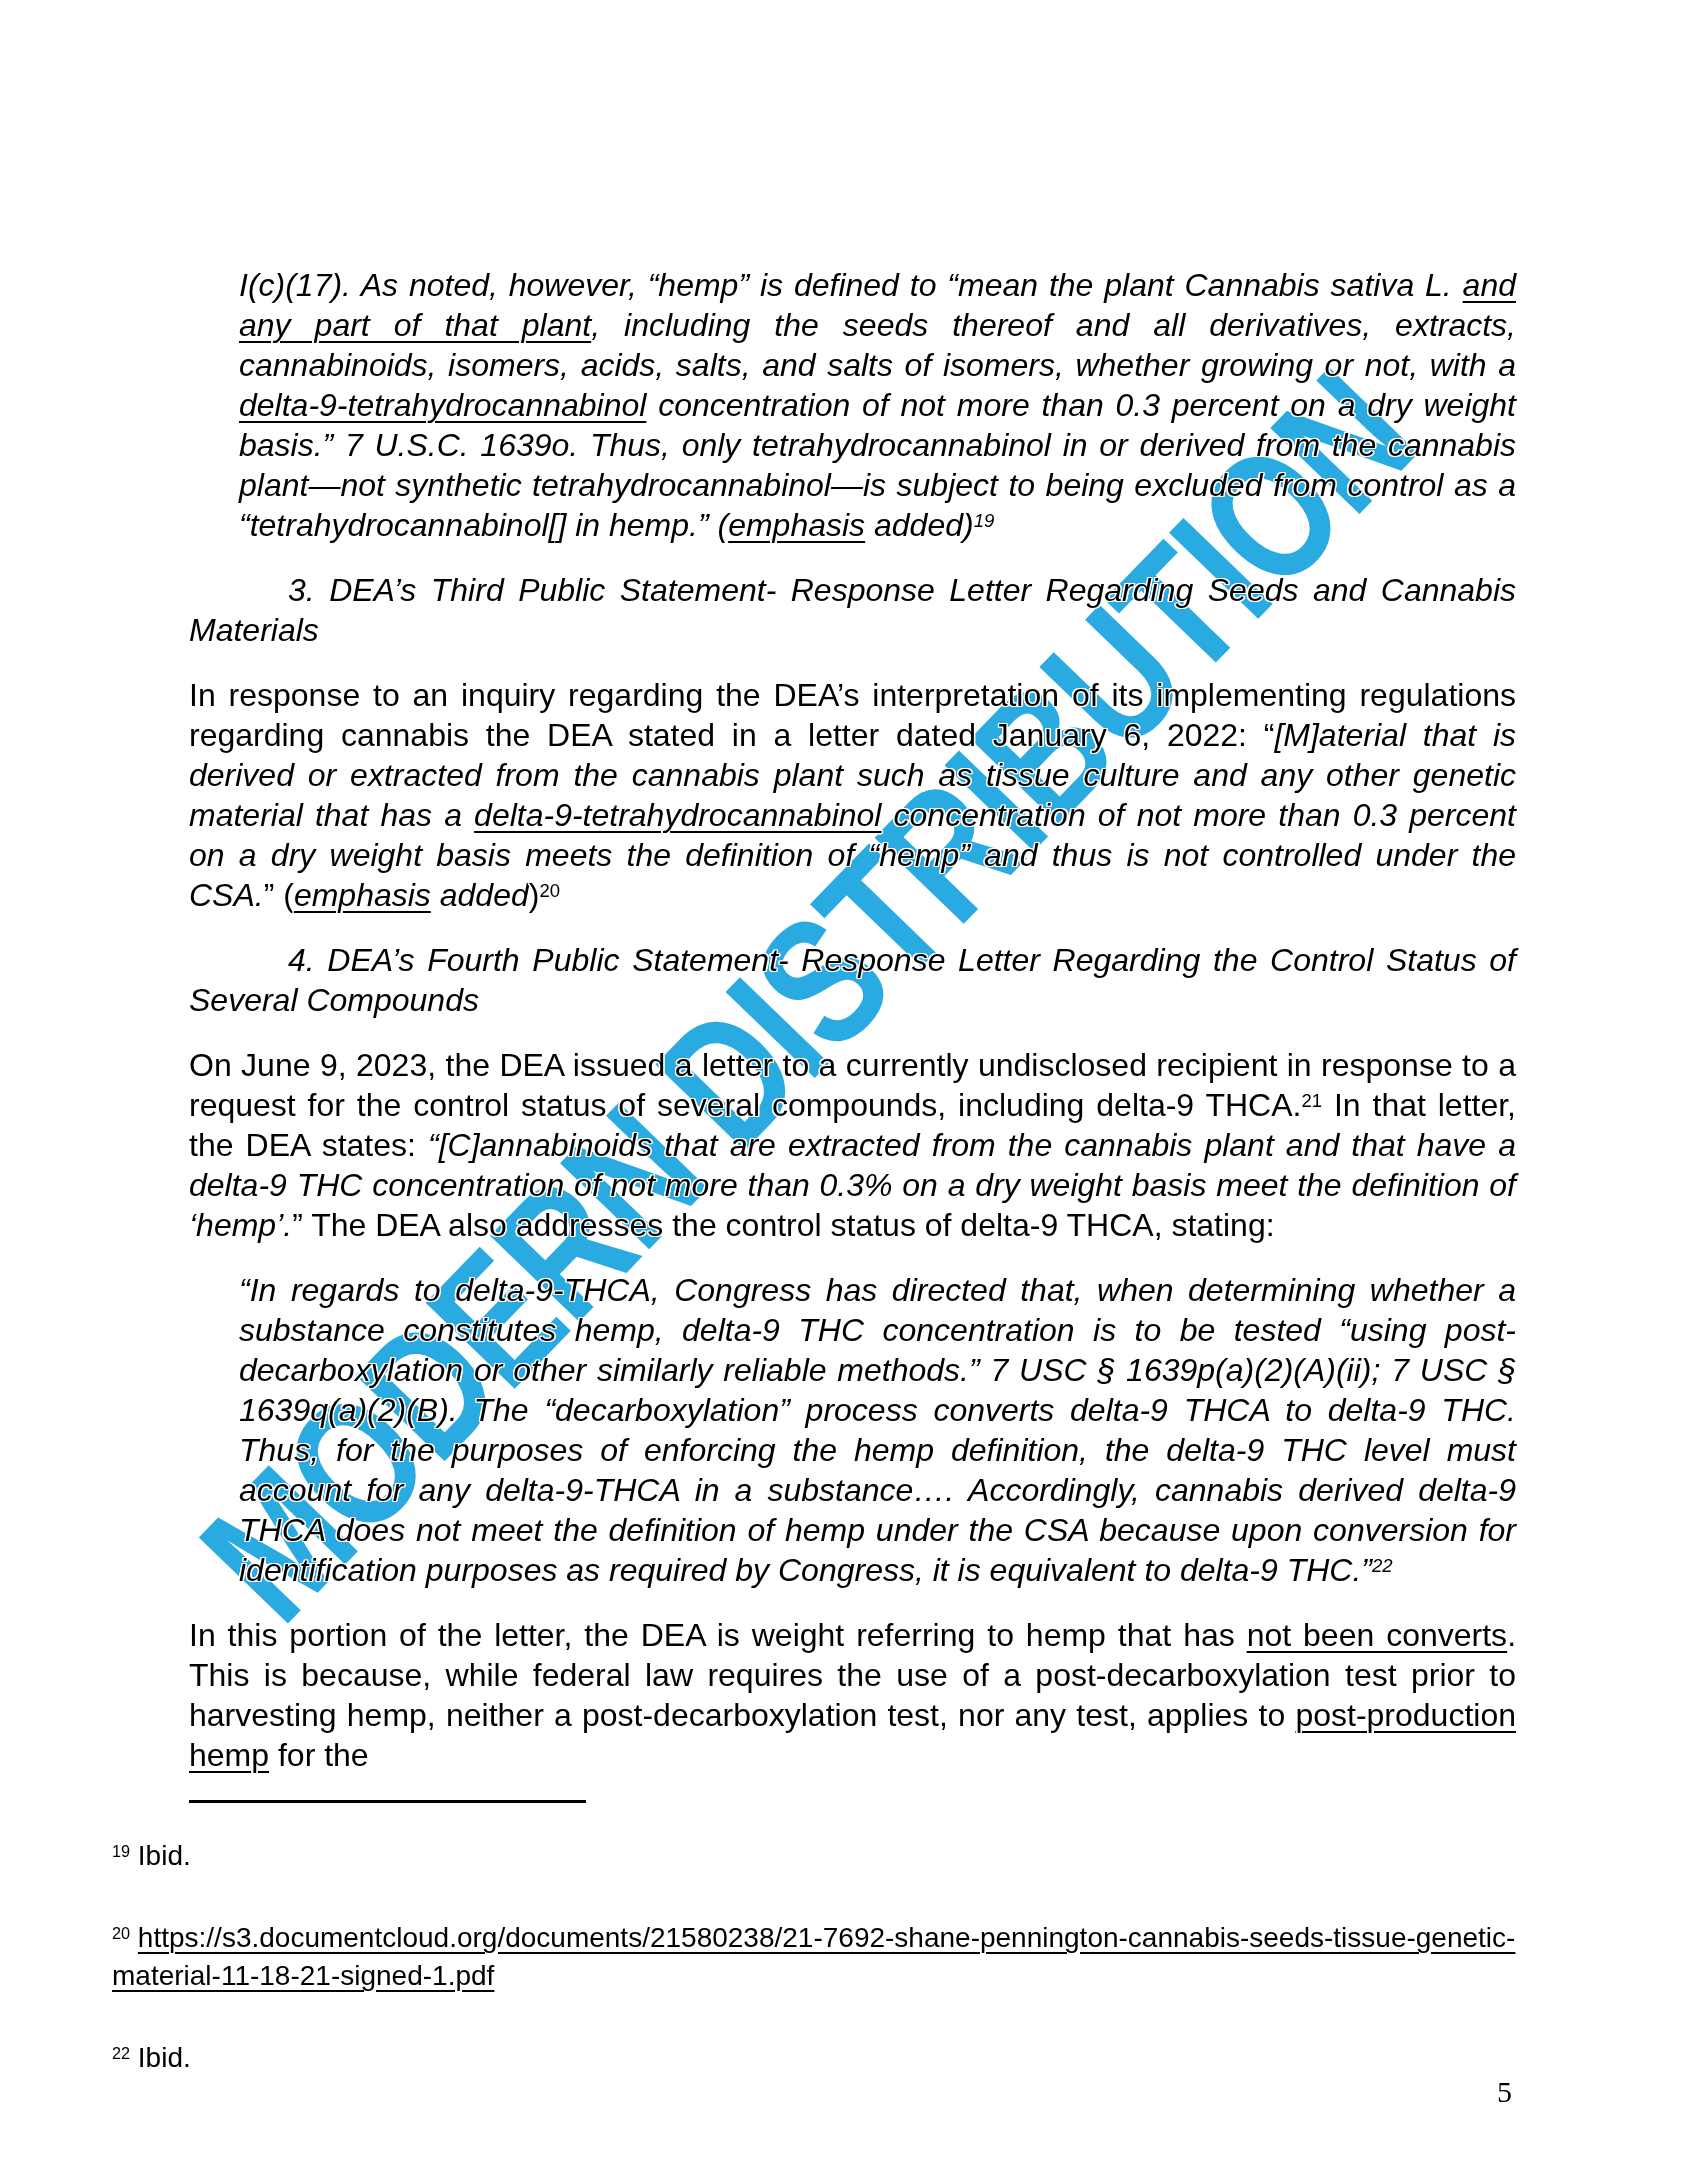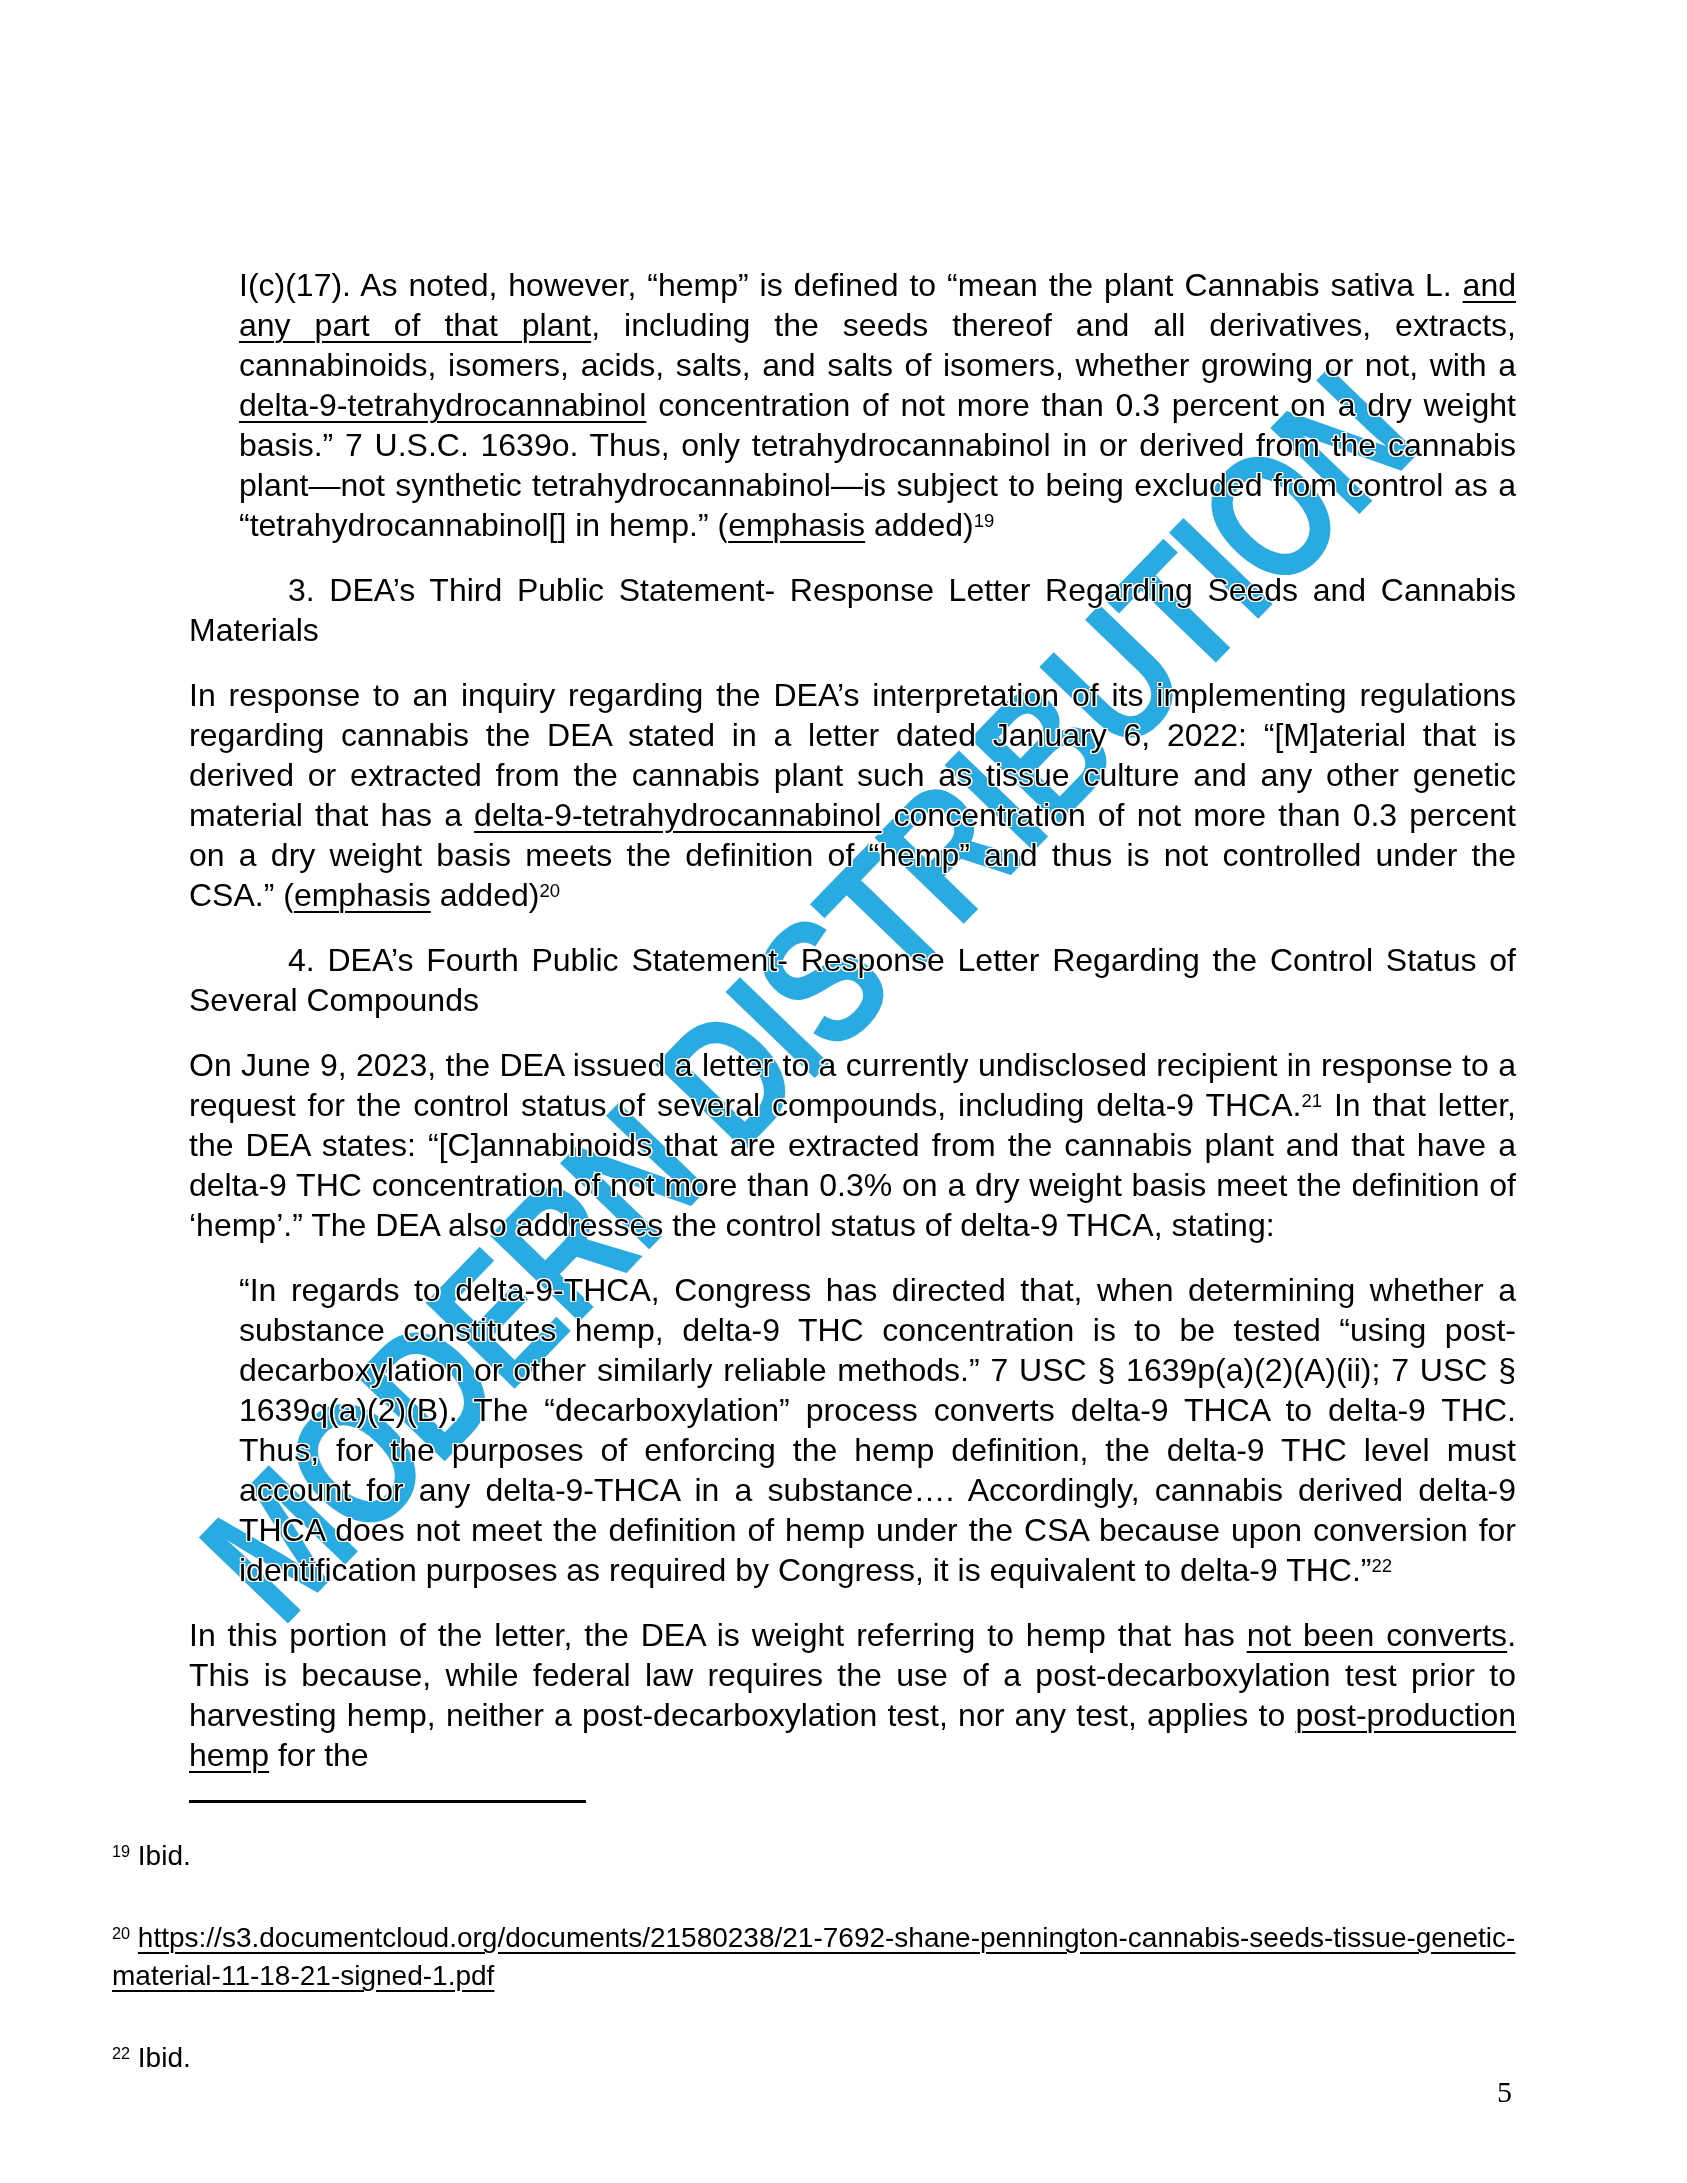--- a/index.html
+++ b/index.html
@@ -43,21 +43,21 @@
     line-height: 40px;
     text-align: justify;
   }
   .content p, .footnote {
     text-shadow:
       1.3px 0 0 #fff, -1.3px 0 0 #fff, 0 1.3px 0 #fff, 0 -1.3px 0 #fff,
       1.3px 1.3px 0 #fff, -1.3px -1.3px 0 #fff, 1.3px -1.3px 0 #fff, -1.3px 1.3px 0 #fff;
   }
   .bq { margin-left: 50px !important; }
   .heading { text-indent: 99px; }
-  .i { }
+  .i { font-style: italic; }
   .u { text-decoration: underline; text-decoration-thickness: 2px; text-underline-offset: 5.3px; }
   sup.sup {
     font-size: 0.58em;
     line-height: 0;
     vertical-align: baseline;
     position: relative;
     top: -0.48em;
   }
   
   .fn-sep {

